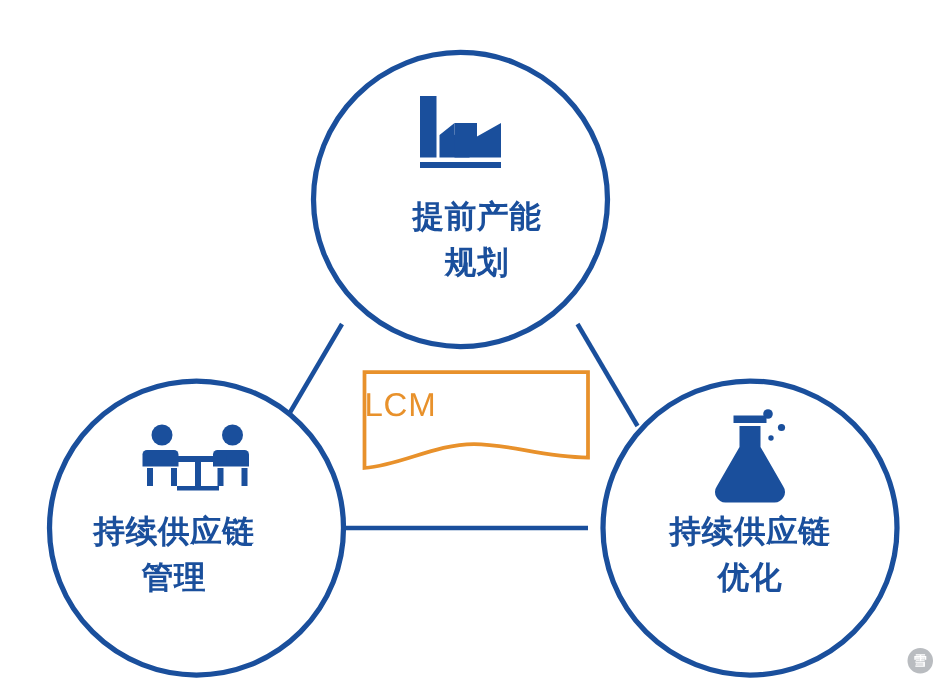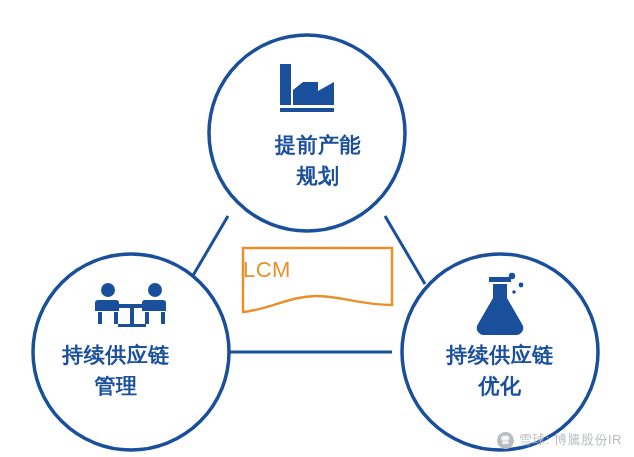--- a/index.html
+++ b/index.html
@@ -143,16 +143,15 @@
 规划</div>
   <div class="node-label" id="label-left">持续供应链
 管理</div>
   <div class="node-label" id="label-right">持续供应链
 优化</div>
 
   <div class="center-label">LCM</div>
 
   <div class="watermark">
     <span class="wm-logo">雪</span>
-    <span>雪球: 博騰股份IR</span>
   </div>
 
 </div>
 
 </body></html>

